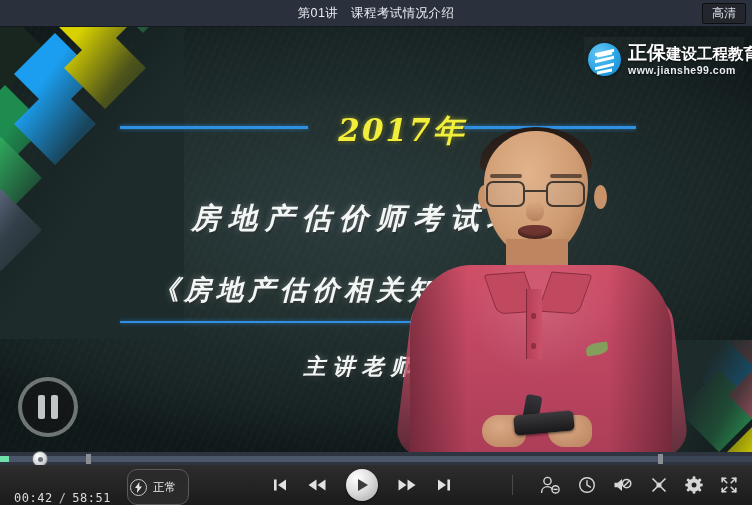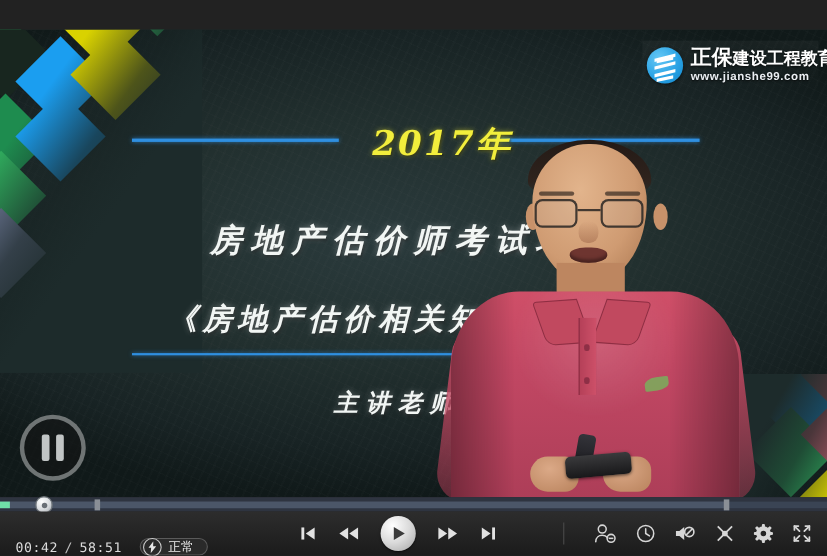--- a/index.html
+++ b/index.html
@@ -320,21 +320,21 @@
     display: flex; align-items: flex-end;
   }
   .time {
     color: #dcdcdc; font-size: 12px;
     font-family: "DejaVu Sans Mono", monospace;
     letter-spacing: 0.5px; margin-left: 14px; white-space: nowrap;
   }
   .time .sep { margin: 0 6px; color: #bdbdbd; }
   .speed-pill {
     margin-left: 16px;
-    height: 16px; padding: 0 12px 0 2px;
+    height: 36px; padding: 0 12px 0 2px;
     border: 1px solid #5a5a5a; border-radius: 10px;
     background: #2a2a2a;
     display: flex; align-items: center; gap: 6px;
     cursor: pointer;
   }
   .bolt-ic {
     width: 17px; height: 17px; border-radius: 50%;
     border: 1.5px solid #c9c9c9;
     display: flex; align-items: center; justify-content: center;
     color: #e6e6e6; font-size: 10px; line-height: 1;
@@ -362,20 +362,24 @@
     position: absolute; right: 14px; top: 0; height: 40px;
     display: flex; align-items: center; gap: 17px;
   }
   svg { display: block; }
 </style>
 </head>
 <body>
 
 <div class="player">
 
+  <div class="titlebar">
+    <div class="title-text">第01讲　课程考试情况介绍</div>
+    <div class="hd-badge">高清</div>
+  </div>
 
   <div class="stage">
     <div class="stage-bg"></div>
     <div class="stage-tex"></div>
 
     <div class="diamonds-tl">
 
       <div class="dia" style="left:22px;  top:-38px;  background:#2fa85c;"></div>
 
       <div class="dia" style="left:110px; top:-18px;  background:#d9d200;"></div>

